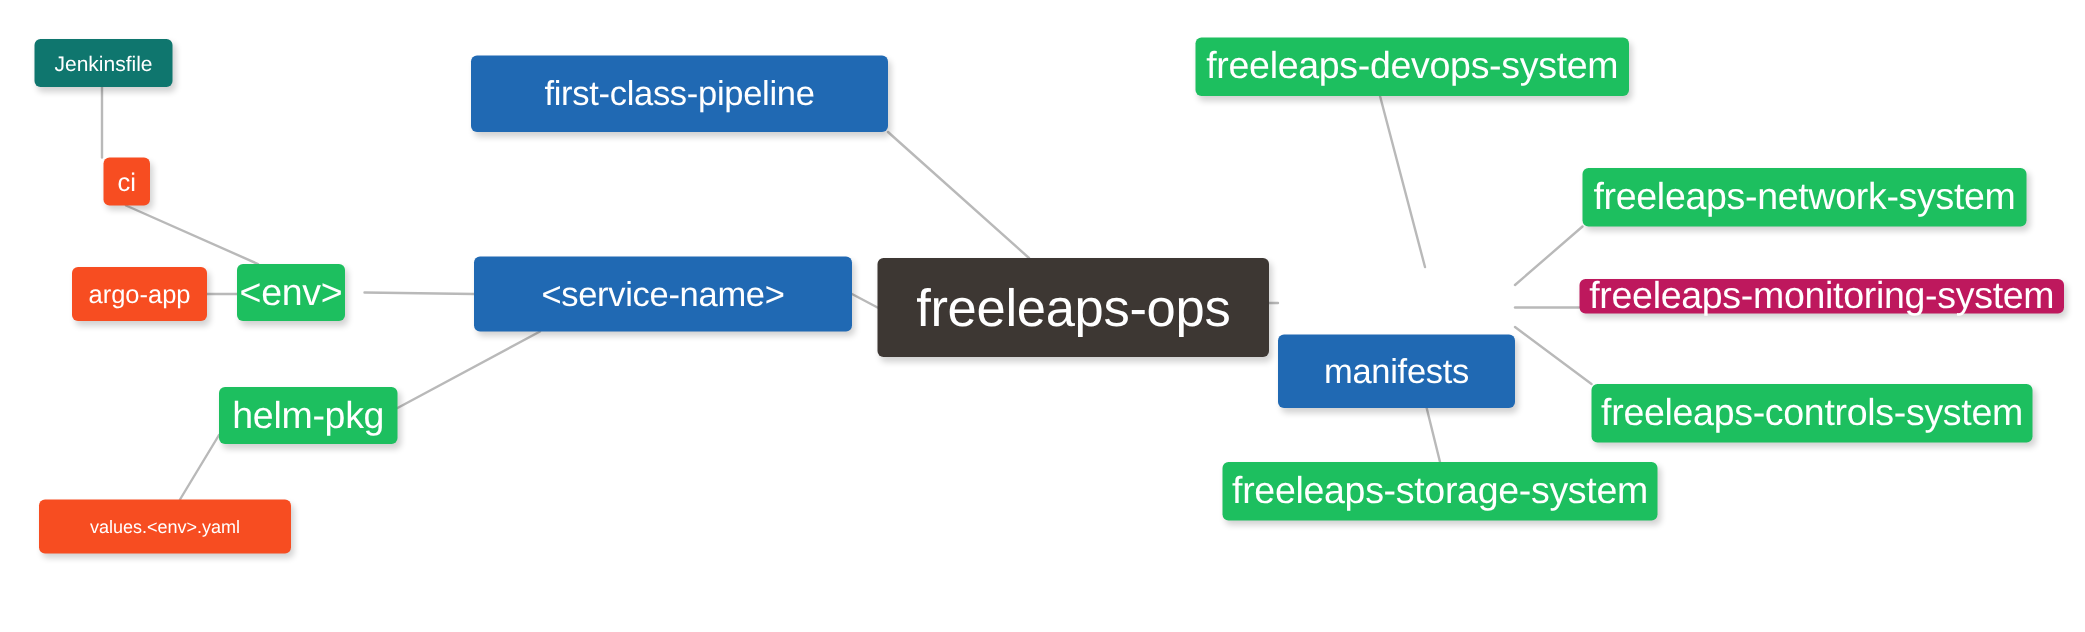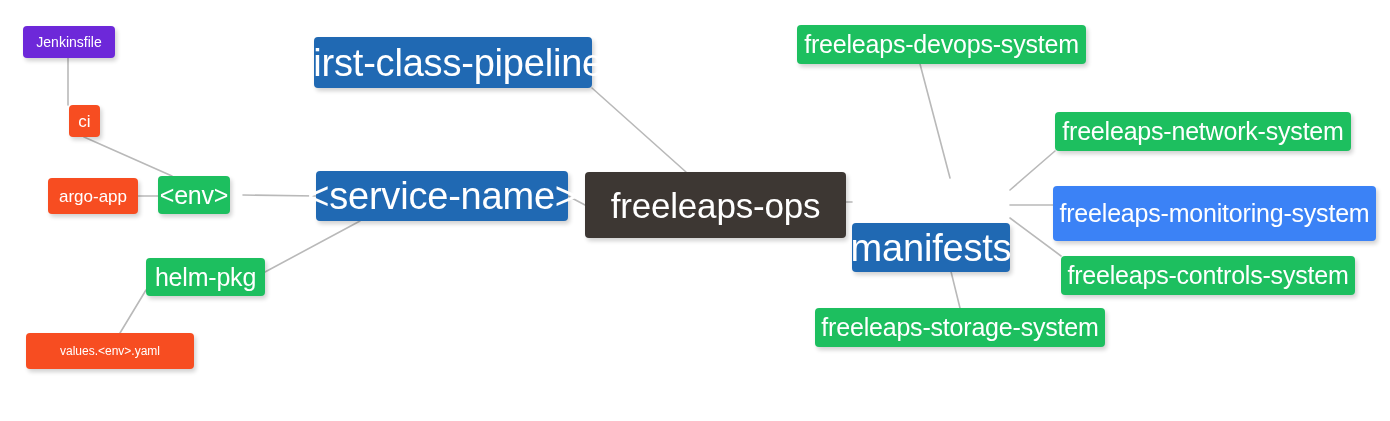--- a/index.html
+++ b/index.html
@@ -44,21 +44,21 @@
     white-space: nowrap;
   }
   
   .lvl-root {
     background: #3d3733;
     font-size: 35px;
     letter-spacing: -0.2px;
   }
   .lvl-1 {
     background: #2069b3;
-    font-size: 38px;
+    font-size: 23px;
     letter-spacing: -0.2px;
   }
   .lvl-2 {
     background: #1dbf5f;
     font-size: 25px;
     letter-spacing: -0.2px;
   }
   .lvl-3 {
     background: #f74d21;
     font-size: 17px;
@@ -110,35 +110,35 @@
       </div>
       <div class="node lvl-2" style="left: 146px; top: 258px; width: 119px; height: 38px; background: rgb(29, 191, 95);">
         <span class="node-label">helm-pkg</span>
       </div>
       <div class="node lvl-2" style="left: 797px; top: 25px; width: 289px; height: 39px; background: rgb(29, 191, 95);">
         <span class="node-label">freeleaps-devops-system</span>
       </div>
       <div class="node lvl-2" style="left: 1055px; top: 112px; width: 296px; height: 39px; background: rgb(29, 191, 95);">
         <span class="node-label">freeleaps-network-system</span>
       </div>
-      <div class="node lvl-2" style="left: 1053px; top: 186px; width: 323px; height: 55px; background: #3b82f6;">
+      <div class="node lvl-2" style="left: 1053px; top: 186px; width: 323px; height: 23px; background: #be185d;">
         <span class="node-label">freeleaps-monitoring-system</span>
       </div>
       <div class="node lvl-2" style="left: 1061px; top: 256px; width: 294px; height: 39px; background: rgb(29, 191, 95);">
         <span class="node-label">freeleaps-controls-system</span>
       </div>
       <div class="node lvl-2" style="left: 815px; top: 308px; width: 290px; height: 39px; background: rgb(29, 191, 95);">
         <span class="node-label">freeleaps-storage-system</span>
       </div>
       <div class="node lvl-3" style="left: 53px; top: 105px; width: 31px; height: 32px; background: rgb(247, 77, 33);">
         <span class="node-label">ci</span>
       </div>
       <div class="node lvl-3" style="left: 32px; top: 178px; width: 90px; height: 36px; background: rgb(247, 77, 33);">
         <span class="node-label">argo-app</span>
       </div>
       <div class="node lvl-3 tiny" style="left: 10px; top: 333px; width: 168px; height: 36px; background: rgb(247, 77, 33);">
         <span class="node-label">values.&lt;env&gt;.yaml</span>
       </div>
-      <div class="node clr-orange" style="left: 23px; top: 26px; width: 92px; height: 32px; background: #6d28d9;">
+      <div class="node clr-orange" style="left: 23px; top: 26px; width: 92px; height: 32px; background: #0f766e;">
         <span class="node-label">Jenkinsfile</span>
       </div>
     </div>
 </div>
 
 </body></html>

